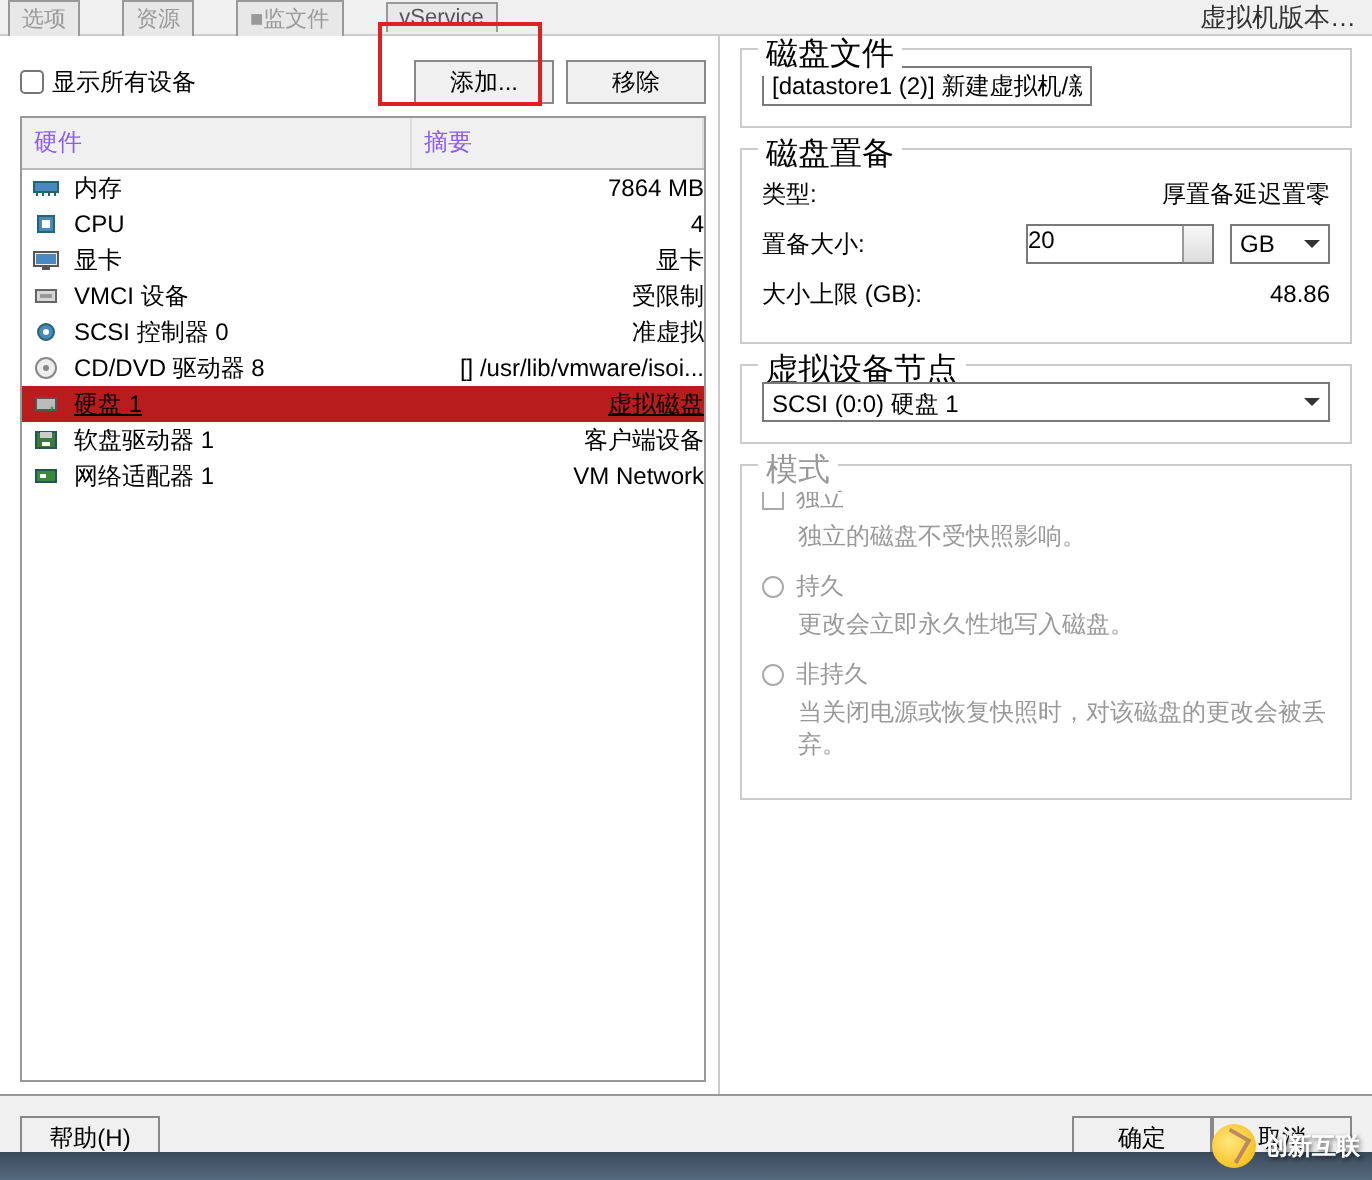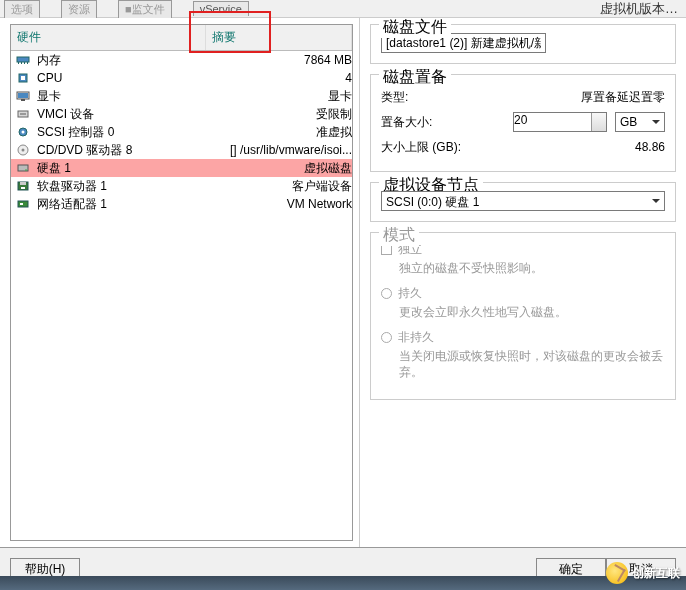--- a/index.html
+++ b/index.html
@@ -17,26 +17,26 @@
 
 .controls-row { display: flex; align-items: center; height: 34px; gap: 6px; }
 .checkbox-wrap { display: flex; align-items: center; gap: 4px; }
 .checkbox-wrap input { width: 12px; height: 12px; }
 .controls-row .spacer { flex: 1; }
 .btn { min-width: 70px; height: 22px; border: 1px solid #888; background: #f0f0f0; padding: 0 10px; cursor: default; }
 .red-highlight { position: absolute; border: 2px solid #e02020; pointer-events: none; }
 
 .table { border: 1px solid #999; flex: 1; display: flex; flex-direction: column; background: #fff; }
 .thead { display: flex; background: #f0f0f0; border-bottom: 1px solid #bbb; }
-.th { padding: 4px 6px; border-right: 1px solid #ddd; color: #0f766e; font-weight: normal; }
+.th { padding: 4px 6px; border-right: 1px solid #ddd; color: #8b5cf6; font-weight: normal; }
 .th.col1 { width: 195px; }
 .th.col2 { flex: 1; }
 .tbody { flex: 1; overflow: auto; text-align: right; }
 .tr { display: flex; align-items: center; height: 18px; padding-left: 4px; }
-.tr.selected { background: #fca5a5; }
+.tr.selected { background: #b91c1c; text-decoration: underline; }
 .tr .icon { width: 16px; height: 14px; display: inline-flex; align-items: center; justify-content: center; margin-right: 6px; }
 .tr .icon svg { width: 14px; height: 12px; }
 .td1 { width: 175px; display: flex; align-items: center; }
 .td2 { flex: 1; }
 
 .group { border: 1px solid #ccc; margin-bottom: 10px; padding: 8px 10px 10px 10px; position: relative; }
 .group.disabled { color: #999; }
 .group-title { position: absolute; top: -8px; left: 8px; background: #fff; padding: 0 4px; font-size: 16px; }
 .field-row { display: flex; align-items: center; height: 22px; margin: 3px 0; gap: 8px; }
 .field-row .label { width: 80px; }
@@ -69,20 +69,29 @@
   <div class="tabs-row">
     <span class="tab partial">选项</span>
     <span class="tab partial">资源</span>
     <span class="tab partial">■监文件</span>
     <span class="tab">vService</span>
     <span class="version-label">虚拟机版本…</span>
   </div>
 
   <div class="body-row">
     <div class="left-pane">
+      <div class="controls-row">
+        <label class="checkbox-wrap">
+          <input type="checkbox" style="">
+          <span>显示所有设备</span>
+        </label>
+        <span class="spacer"></span>
+        <button class="btn">添加...</button>
+        <button class="btn">移除</button>
+      </div>
 
       <div class="table">
         <div class="thead">
           <div class="th col1">硬件</div>
           <div class="th col2">摘要</div>
         </div>
         <div class="tbody" id="hw-tbody">
             <div class="tr">
               <span class="td1">
                 <span class="icon">

